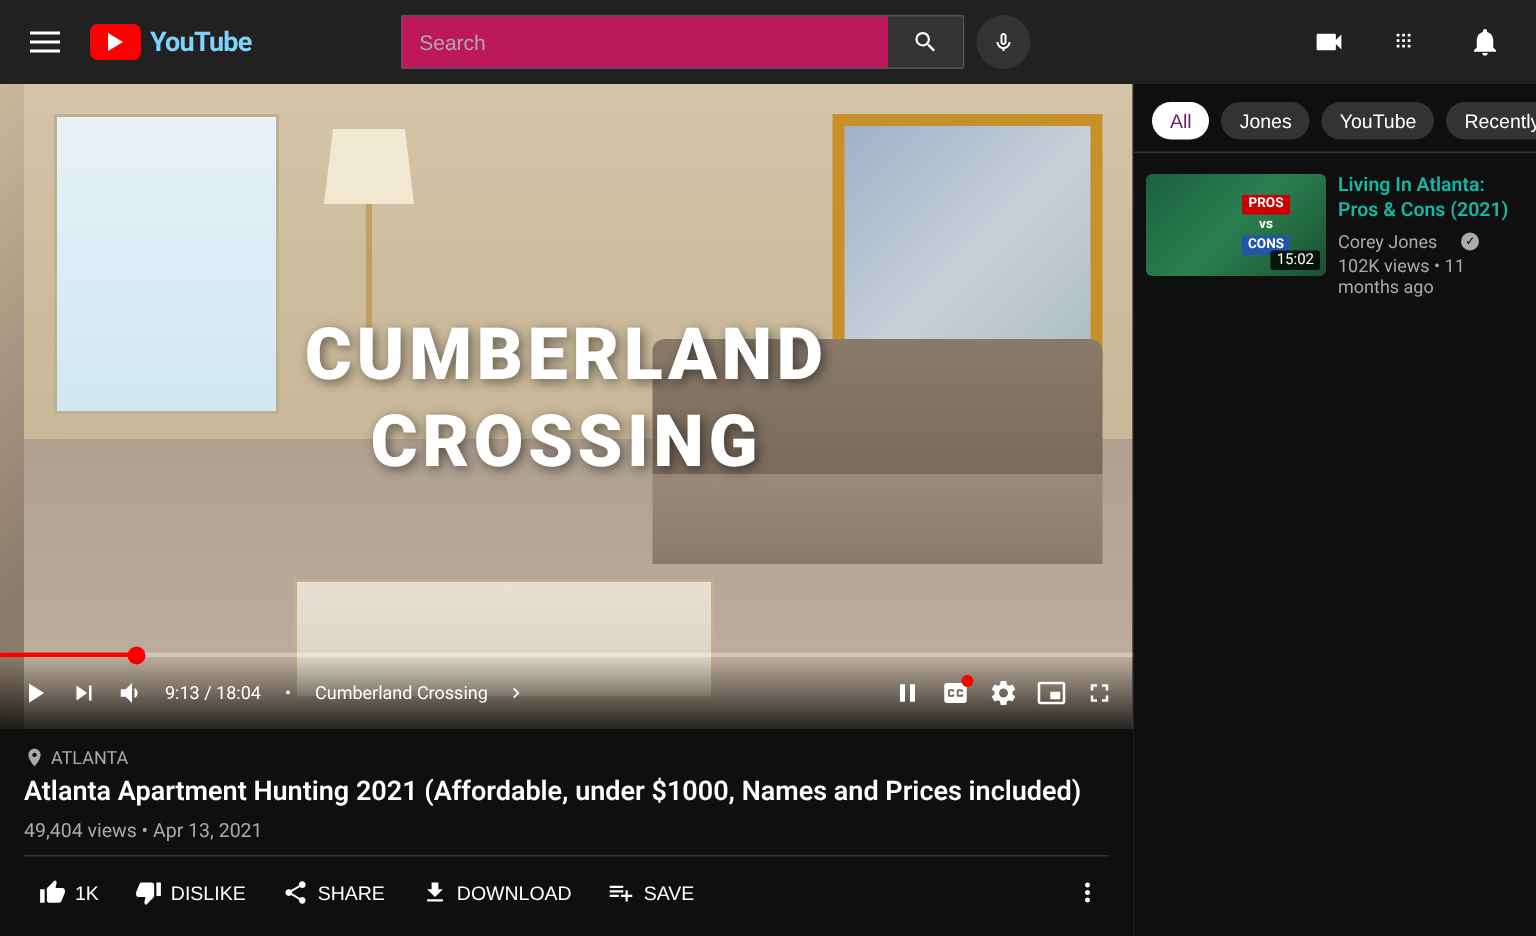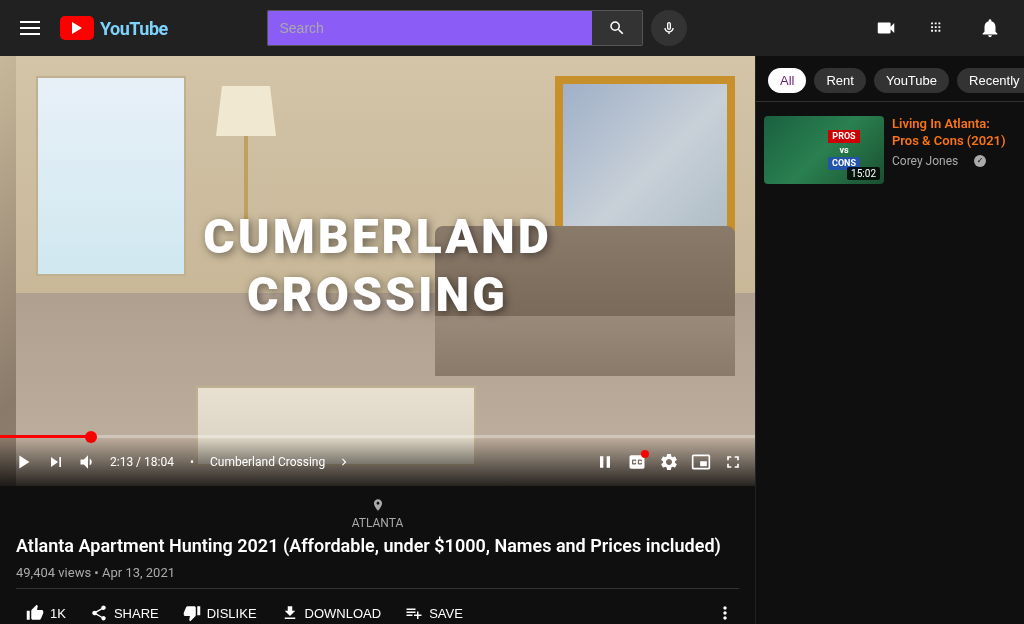--- a/index.html
+++ b/index.html
@@ -253,21 +253,20 @@
       padding: 12px 16px;
       background: #0f0f0f;
     }
     #video-location {
       font-size: 12px;
       color: #aaa;
       display: flex;
       align-items: center;
       gap: 4px;
       margin-bottom: 4px;
-      flex-direction: column;
     }
     #video-title {
       font-size: 18px;
       font-weight: 600;
       color: #fff;
       margin-bottom: 8px;
       line-height: 1.3;
     }
     #video-stats {
       font-size: 13px;
@@ -371,21 +370,21 @@
       align-items: center;
       justify-content: center;
       font-size: 10px;
       color: #fff;
       font-weight: 700;
     }
     .sidebar-video-info { flex: 1; }
     .sidebar-video-title {
       font-size: 13px;
       font-weight: 600;
-      color: #f97316;
+      color: #14b8a6;
       line-height: 1.3;
       margin-bottom: 4px;
       display: -webkit-box;
       -webkit-line-clamp: 2;
       -webkit-box-orient: vertical;
       overflow: hidden;
     }
     .sidebar-channel-name {
       font-size: 12px;
       color: #aaa;
@@ -419,21 +418,21 @@
     <span style="display:block;width:20px;height:2px;background:#fff;"></span>
   </button>
   <a id="logo" style="display:flex;align-items:center;gap:6px;text-decoration:none;">
     <div style="background:#ff0000;border-radius:5px;width:34px;height:24px;display:flex;align-items:center;justify-content:center;">
       <div style="width:0;height:0;border-left:10px solid #fff;border-top:6px solid transparent;border-bottom:6px solid transparent;"></div>
     </div>
     <span style="font-size:18px;font-weight:700;color:#7dd3fc;letter-spacing:-0.5px;">YouTube</span>
   </a>
 
   <div id="search-bar" style="display:flex;flex:1;max-width:420px;margin:0 auto;">
-    <input id="search-input" style="flex: 1 1 0%; background: #8b5cf6; border-top: 1px solid rgb(85, 85, 85); border-bottom: 1px solid rgb(85, 85, 85); border-left: 1px solid rgb(85, 85, 85); border-image: initial; border-right: none; color: rgb(255, 255, 255); font-size: 14px; padding: 8px 12px; outline: none; border-radius: 2px 0px 0px 2px;" placeholder="Search">
+    <input id="search-input" style="flex: 1 1 0%; background: #be185d; border-top: 1px solid rgb(85, 85, 85); border-bottom: 1px solid rgb(85, 85, 85); border-left: 1px solid rgb(85, 85, 85); border-image: initial; border-right: none; color: rgb(255, 255, 255); font-size: 14px; padding: 8px 12px; outline: none; border-radius: 2px 0px 0px 2px;" placeholder="Search">
     <button id="search-button" style="background:#333;border:1px solid #555;border-left:none;color:#fff;padding:8px 16px;cursor:pointer;border-radius:0 2px 2px 0;display:flex;align-items:center;">
       <svg width="18" height="18" viewBox="0 0 24 24" fill="#fff">
         <path d="M15.5 14h-.79l-.28-.27A6.5 6.5 0 0 0 16 9.5 6.5 6.5 0 1 0 9.5 16c1.61 0 3.09-.59 4.23-1.57l.27.28v.79l5 4.99L20.49 19l-4.99-5zm-6 0C7.01 14 5 11.99 5 9.5S7.01 5 9.5 5 14 7.01 14 9.5 11.99 14 9.5 14z"></path>
       </svg>
     </button>
     <button style="background:#333;border:none;border-radius:50%;width:36px;height:36px;display:flex;align-items:center;justify-content:center;cursor:pointer;margin-left:8px;">
       <svg width="16" height="16" viewBox="0 0 24 24" fill="#fff">
         <path d="M12 15c1.66 0 3-1.34 3-3V6c0-1.66-1.34-3-3-3S9 4.34 9 6v6c0 1.66 1.34 3 3 3zm-1-9c0-.55.45-1 1-1s1 .45 1 1v6c0 .55-.45 1-1 1s-1-.45-1-1V6zm6 6c0 2.76-2.24 5-5 5s-5-2.24-5-5H5c0 3.53 2.61 6.43 6 6.92V21h2v-2.08c3.39-.49 6-3.39 6-6.92h-2z"></path>
       </svg>
     </button>
@@ -500,21 +499,21 @@
           <svg width="20" height="20" viewBox="0 0 24 24" fill="#fff">
             <path d="M6 18l8.5-6L6 6v12zM16 6v12h2V6h-2z"></path>
           </svg>
         </button>
         <button class="ctrl-btn">
           <svg width="20" height="20" viewBox="0 0 24 24" fill="#fff">
             <path d="M3 9v6h4l5 5V4L7 9H3zm13.5 3c0-1.77-1.02-3.29-2.5-4.03v8.05c1.48-.73 2.5-2.25 2.5-4.02z"></path>
           </svg>
         </button>
         <span id="time-display" style="color:#fff;font-size:12px;white-space:nowrap;">
-          <span>2:13</span> / <span>18:04</span>
+          <span>9:13</span> / <span>18:04</span>
         </span>
         <span style="color:#fff;font-size:12px;margin-left:4px;">•</span>
         <span style="color:#fff;font-size:12px;margin-left:4px;">Cumberland Crossing</span>
         <svg width="14" height="14" viewBox="0 0 24 24" fill="#fff">
             <path d="M10 6L8.59 7.41 13.17 12l-4.58 4.59L10 18l6-6z"></path>
           </svg>
 
         <div id="controls-right" style="margin-left:auto;display:flex;align-items:center;gap:12px;">
           <button class="ctrl-right-btn">
             <svg width="20" height="20" viewBox="0 0 24 24" fill="#fff">
@@ -557,29 +556,29 @@
       <div id="video-stats" style="font-size:13px;color:#aaa;margin-bottom:8px;">49,404 views • Apr 13, 2021</div>
       <div id="action-bar" style="display:flex;align-items:center;gap:4px;border-top:1px solid #333;padding-top:8px;">
         <button class="action-btn">
           <svg width="18" height="18" viewBox="0 0 24 24" fill="#fff">
             <path d="M1 21h4V9H1v12zm22-11c0-1.1-.9-2-2-2h-6.31l.95-4.57.03-.32c0-.41-.17-.79-.44-1.06L14.17 1 7.59 7.59C7.22 7.95 7 8.45 7 9v10c0 1.1.9 2 2 2h9c.83 0 1.54-.5 1.84-1.22l3.02-7.05c.09-.23.14-.47.14-.73v-1.91l-.01-.01L23 10z"></path>
           </svg>
           <span>1K</span>
         </button>
         <button class="action-btn">
           <svg width="18" height="18" viewBox="0 0 24 24" fill="#fff">
-            <path d="M18 16.08c-.76 0-1.44.3-1.96.77L8.91 12.7c.05-.23.09-.46.09-.7s-.04-.47-.09-.7l7.05-4.11c.54.5 1.25.81 2.04.81 1.66 0 3-1.34 3-3s-1.34-3-3-3-3 1.34-3 3c0 .24.04.47.09.7L8.04 9.81C7.5 9.31 6.79 9 6 9c-1.66 0-3 1.34-3 3s1.34 3 3 3c.79 0 1.5-.31 2.04-.81l7.12 4.16c-.05.21-.08.43-.08.65 0 1.61 1.31 2.92 2.92 2.92 1.61 0 2.92-1.31 2.92-2.92s-1.31-2.92-2.92-2.92z"></path>
-          </svg>
-          <span>SHARE</span>
+            <path d="M15 3H6c-.83 0-1.54.5-1.84 1.22l-3.02 7.05c-.09.23-.14.47-.14.73v1.91l.01.01L1 14c0 1.1.9 2 2 2h6.31l-.95 4.57-.03.32c0 .41.17.79.44 1.06L9.83 23l6.59-6.59c.36-.36.58-.86.58-1.41V5c0-1.1-.9-2-2-2zm4 0v12h4V3h-4z"></path>
+          </svg>
+          <span>DISLIKE</span>
         </button>
         <button class="action-btn">
           <svg width="18" height="18" viewBox="0 0 24 24" fill="#fff">
-            <path d="M15 3H6c-.83 0-1.54.5-1.84 1.22l-3.02 7.05c-.09.23-.14.47-.14.73v1.91l.01.01L1 14c0 1.1.9 2 2 2h6.31l-.95 4.57-.03.32c0 .41.17.79.44 1.06L9.83 23l6.59-6.59c.36-.36.58-.86.58-1.41V5c0-1.1-.9-2-2-2zm4 0v12h4V3h-4z"></path>
-          </svg>
-          <span>DISLIKE</span>
+            <path d="M18 16.08c-.76 0-1.44.3-1.96.77L8.91 12.7c.05-.23.09-.46.09-.7s-.04-.47-.09-.7l7.05-4.11c.54.5 1.25.81 2.04.81 1.66 0 3-1.34 3-3s-1.34-3-3-3-3 1.34-3 3c0 .24.04.47.09.7L8.04 9.81C7.5 9.31 6.79 9 6 9c-1.66 0-3 1.34-3 3s1.34 3 3 3c.79 0 1.5-.31 2.04-.81l7.12 4.16c-.05.21-.08.43-.08.65 0 1.61 1.31 2.92 2.92 2.92 1.61 0 2.92-1.31 2.92-2.92s-1.31-2.92-2.92-2.92z"></path>
+          </svg>
+          <span>SHARE</span>
         </button>
         <button class="action-btn">
           <svg width="18" height="18" viewBox="0 0 24 24" fill="#fff">
             <path d="M19 9h-4V3H9v6H5l7 7 7-7zM5 18v2h14v-2H5z"></path>
           </svg>
           <span>DOWNLOAD</span>
         </button>
         <button class="action-btn">
           <svg width="18" height="18" viewBox="0 0 24 24" fill="#fff">
             <path d="M14 10H2v2h12v-2zm0-4H2v2h12V6zm4 8v-4h-2v4h-4v2h4v4h2v-4h4v-2h-4zM2 16h8v-2H2v2z"></path>
@@ -599,21 +598,21 @@
       
       
       
     </div>
 
   </div>
 
   <div id="sidebar">
     <div id="sidebar-tabs">
       <button class="tab-btn active">All</button>
-      <button class="tab-btn">Rent</button>
+      <button class="tab-btn">Jones</button>
       <button class="tab-btn">YouTube</button>
       <button class="tab-btn">Recently uploaded</button>
     </div>
     <div id="sidebar-content">
       <div class="sidebar-video-card">
         <div class="sidebar-thumb">
           <div class="thumb-img-atlanta">
             <div style="text-align:center;line-height:1.2;margin-left:40px;">
               <div style="font-size:9px;background:#cc0000;padding:1px 4px;margin-bottom:2px;">PROS</div>
               <div style="font-size:9px;">vs</div>
@@ -621,18 +620,21 @@
             </div>
           </div>
           <div class="thumb-duration">15:02</div>
         </div>
         <div class="sidebar-video-info">
           <div class="sidebar-video-title">Living In Atlanta: Pros &amp; Cons (2021)</div>
           <div class="sidebar-channel-name">
             <span>Corey Jones</span>
             <span class="verified-icon">✓</span>
           </div>
+          <div class="sidebar-video-meta">
+            <span>102K views</span> • <span>11 months ago</span>
+          </div>
         </div>
       </div>
     </div>
   </div>
 
 </div>
 
 </body></html>

